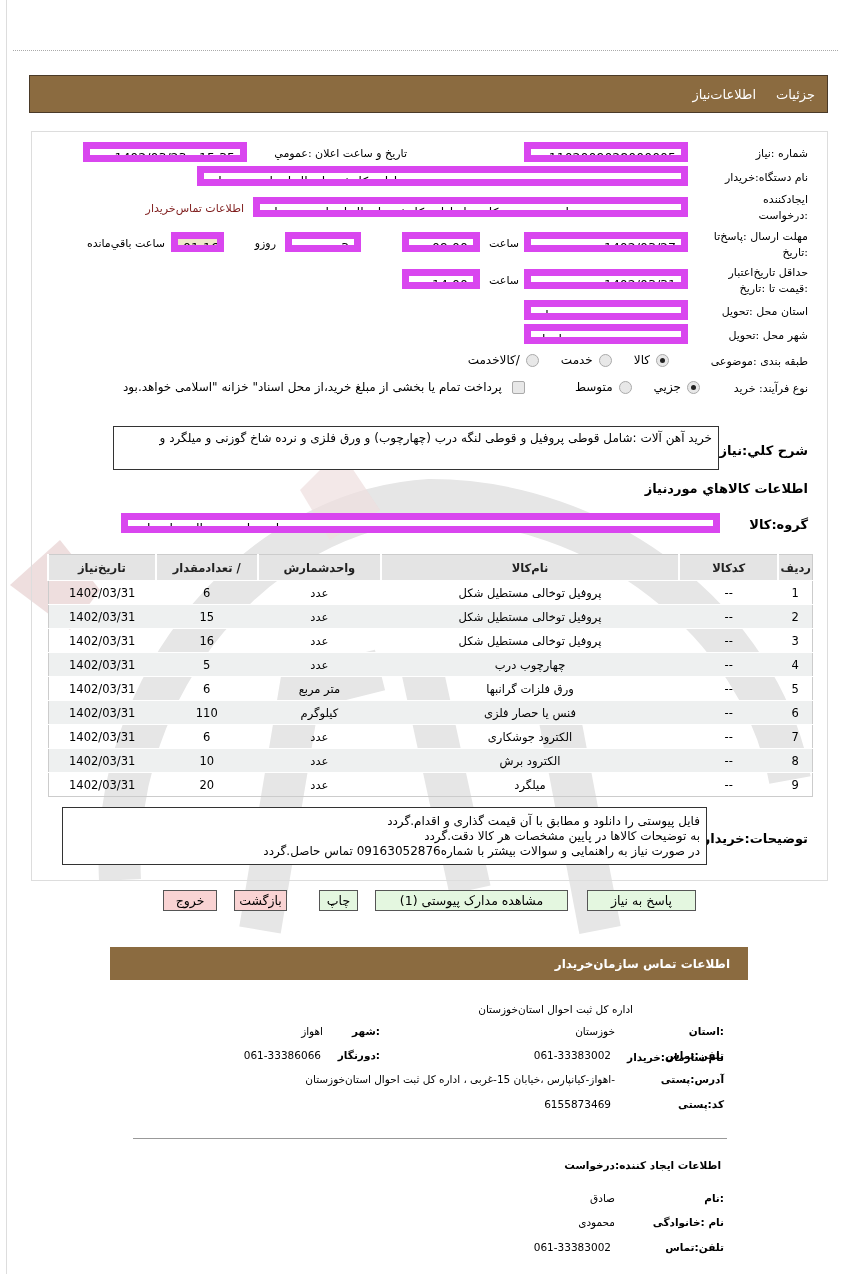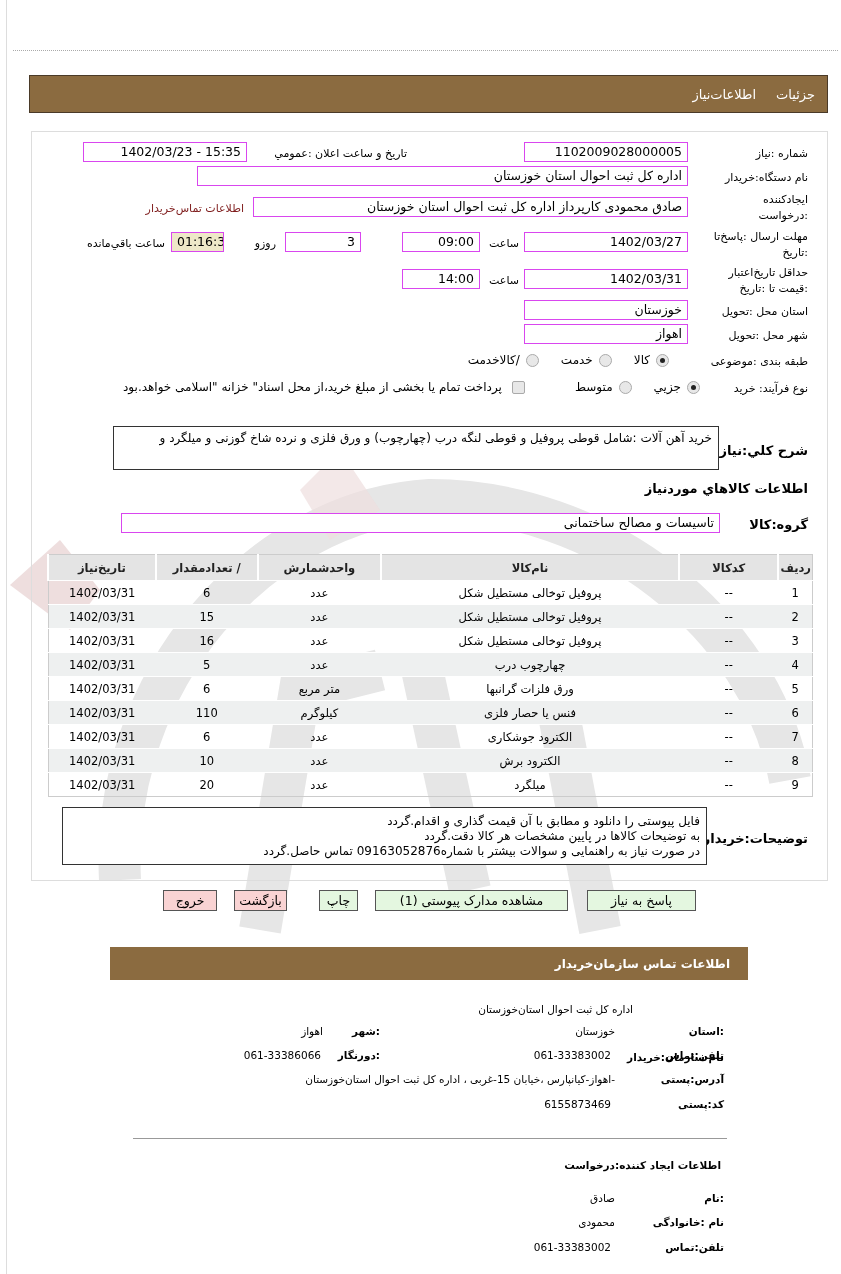--- a/index.html
+++ b/index.html
@@ -13,24 +13,24 @@
   .watermark { position: absolute; left: 0; top: 420px; width: 841px; height: 520px; pointer-events: none; z-index: 0; }
   .brown-bar {
     position: absolute; background: #8b6b40; color: #fff; border: 1px solid #4a3a28;
     display: flex; align-items: center; padding-right: 12px; font-size: 13px;
   }
   .brown-bar span { margin-left: 20px; }
   .panel { position: absolute; left: 31px; top: 131px; width: 797px; height: 750px; border: 1px solid #ddd; z-index: 1; }
   .abs { position: absolute; z-index: 2; }
   .lbl { position: absolute; z-index: 2; font-size: 11px; line-height: 15px; white-space: nowrap; }
   .field {
-    position: absolute; z-index: 2; border: 1px solid #d946ef; background: #fff; height: 20px;
+    position: absolute; z-index: 2; border: 7px solid #d946ef; background: #fff; height: 20px;
     font-size: 12.5px; line-height: 18px; padding: 0 5px; text-align: left; direction: ltr; white-space: nowrap; overflow: hidden;
   }
-  .field.rtl { direction: rtl; text-align: right; }
+  .field.rtl { direction: rtl; }
   .field.timer { background: #eee8c8; text-align: center; }
   .link { color: #7f1d1d; }
   .radio {
     display: inline-block; width: 13px; height: 13px; border-radius: 50%; border: 1px solid #aaa;
     background: #e8e8e8; vertical-align: middle; position: relative;
   }
   .radio.on::after { content: ""; position: absolute; left: 3px; top: 3px; width: 5px; height: 5px; border-radius: 50%; background: #222; }
   .checkbox { display: inline-block; width: 13px; height: 13px; border: 1px solid #aaa; border-radius: 2px; background: #e8e8e8; vertical-align: middle; }
   .desc-box {
     position: absolute; z-index: 2; border: 1px solid #333; background: #fff; padding: 4px 6px;

